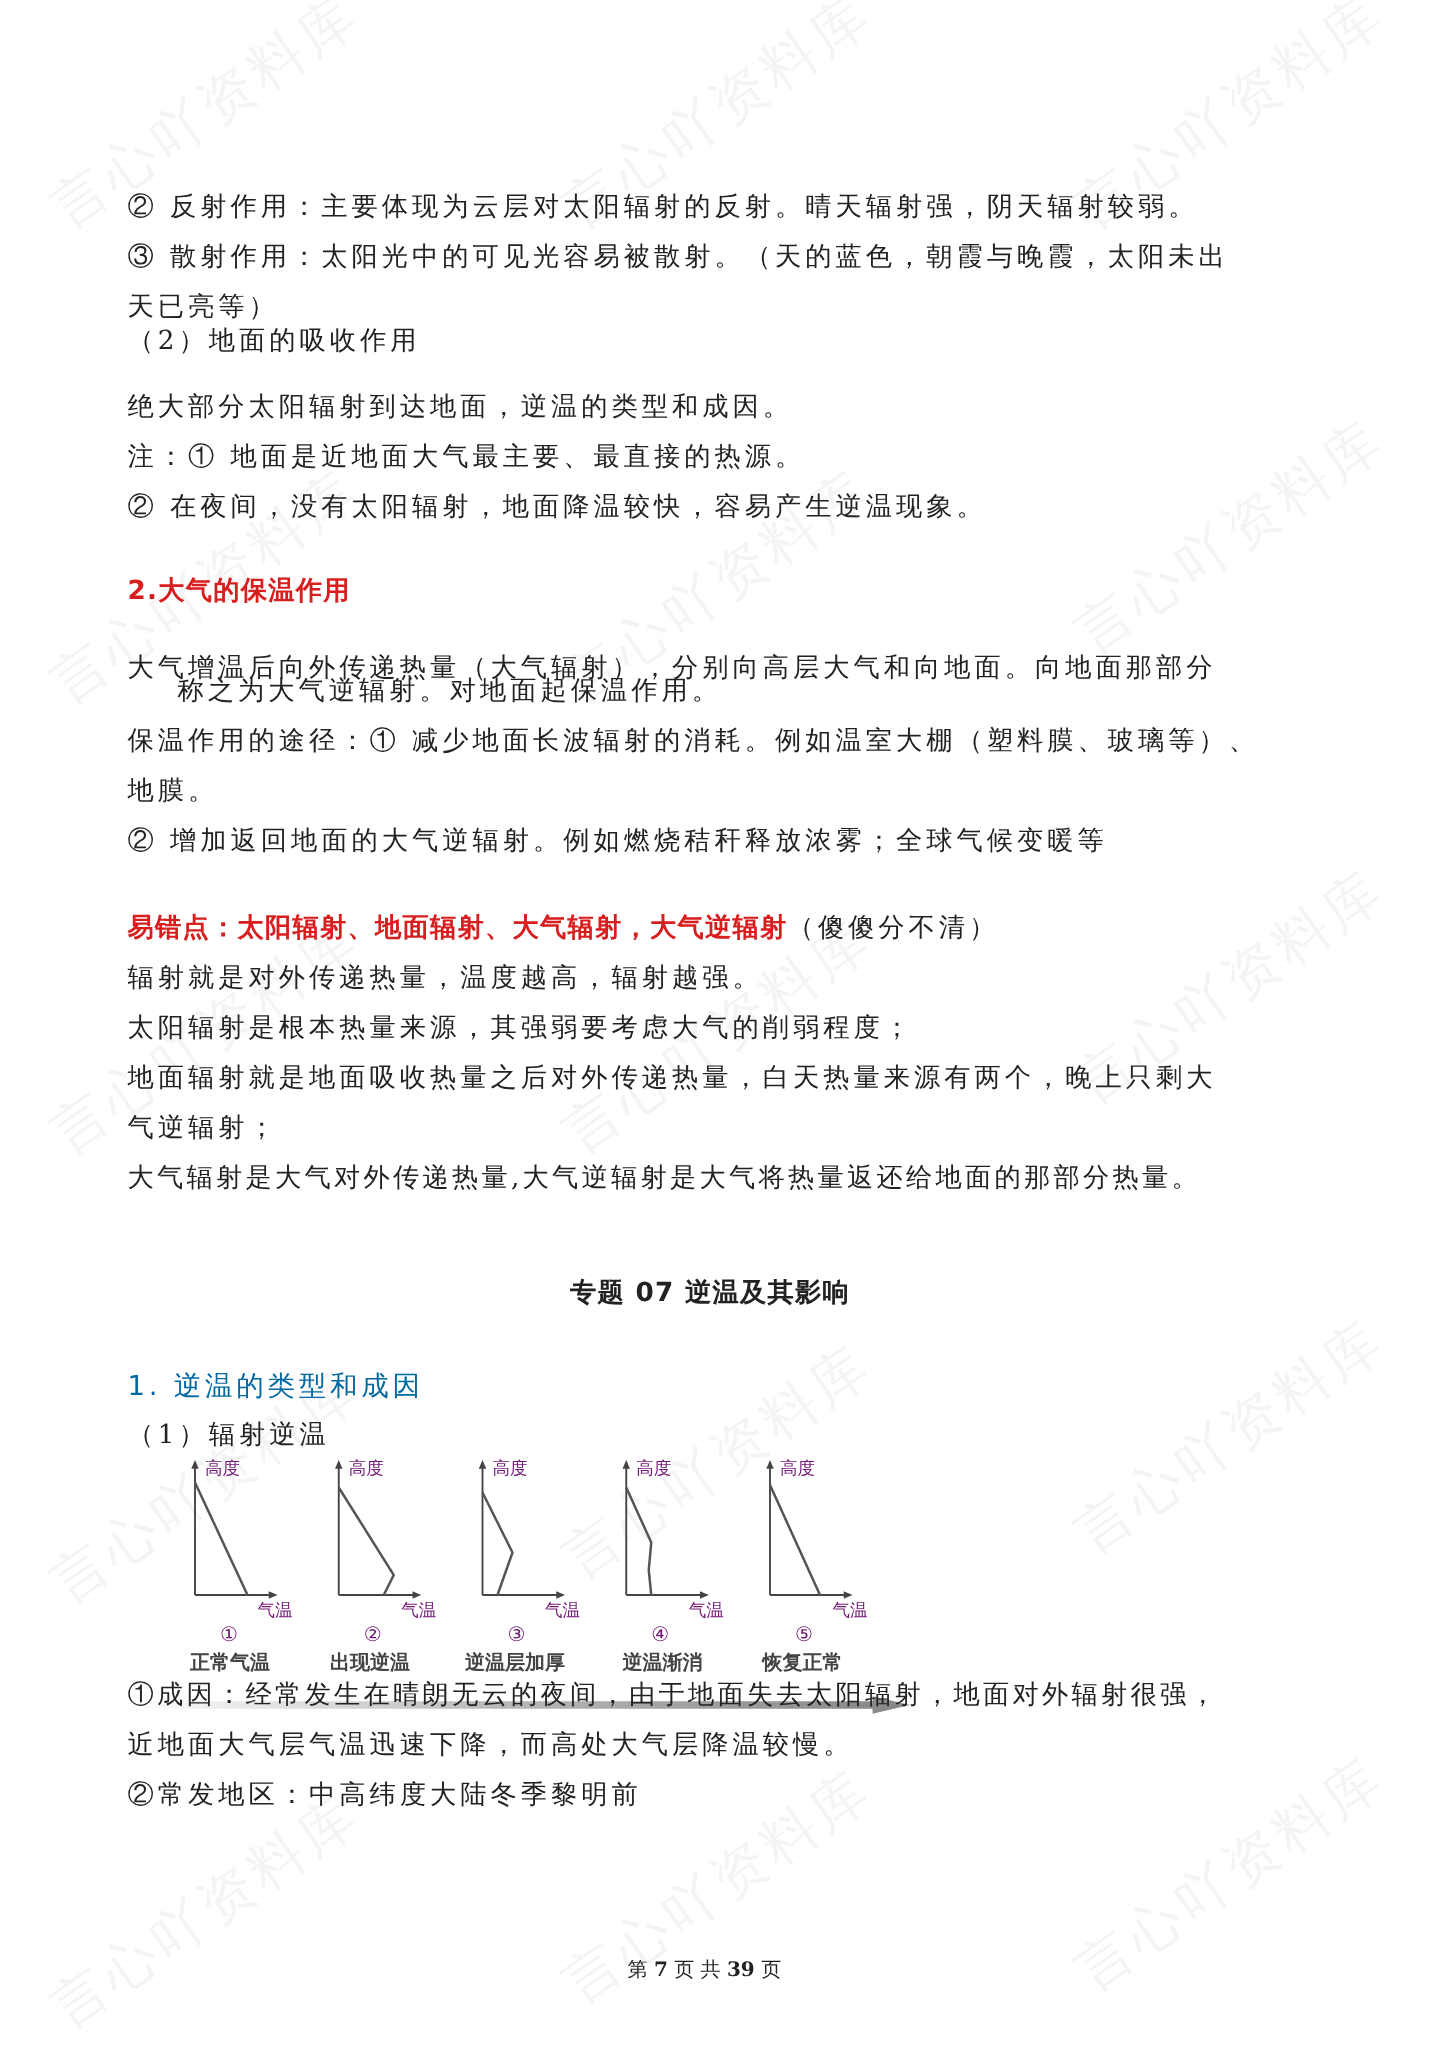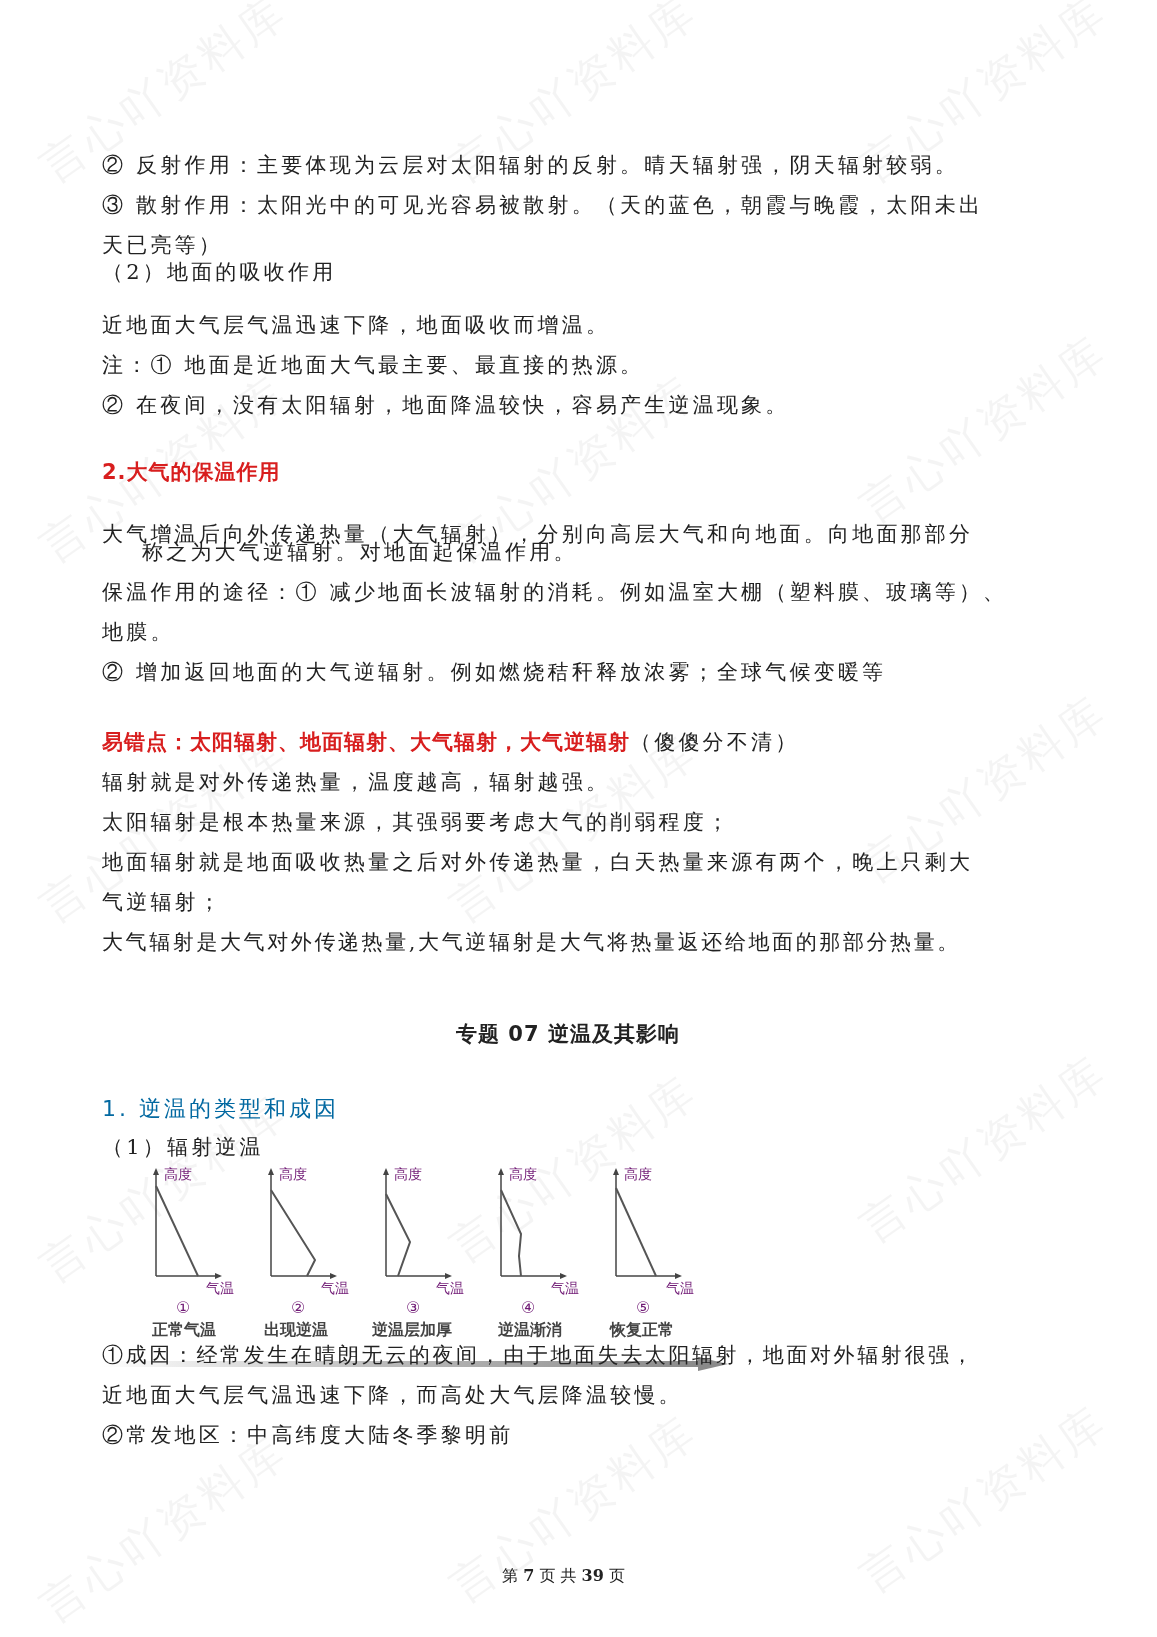--- a/index.html
+++ b/index.html
@@ -41,21 +41,21 @@
 <div class="wm" style="left:430px;top:1140px;">言心吖资料库</div>
 <div class="wm" style="left:840px;top:1120px;">言心吖资料库</div>
 <div class="wm" style="left:20px;top:1500px;">言心吖资料库</div>
 <div class="wm" style="left:430px;top:1480px;">言心吖资料库</div>
 <div class="wm" style="left:840px;top:1470px;">言心吖资料库</div>
 
 <div class="line" style="top:150px;">② 反射作用：主要体现为云层对太阳辐射的反射。晴天辐射强，阴天辐射较弱。</div>
 <div class="line" style="top:190px;">③ 散射作用：太阳光中的可见光容易被散射。（天的蓝色，朝霞与晚霞，太阳未出</div>
 <div class="line" style="top:230px;">天已亮等）</div>
 <div class="line" style="top:257px;">（2）地面的吸收作用</div>
-<div class="line" style="top:310px;">近地面大气层气温迅速下降，地面吸收而增温。</div>
+<div class="line" style="top:310px;">绝大部分太阳辐射到达地面，逆温的类型和成因。</div>
 <div class="line" style="top:350px;">注：① 地面是近地面大气最主要、最直接的热源。</div>
 <div class="line" style="top:390px;">② 在夜间，没有太阳辐射，地面降温较快，容易产生逆温现象。</div>
 
 <div class="line red" style="top:457px;font-size:21px;">2.大气的保温作用</div>
 <div class="line" style="top:519px;text-align:center;">大气增温后向外传递热量（大气辐射），分别向高层大气和向地面。向地面那部分</div>
 <div class="line" style="top:537px;margin-left:40px;">称之为大气逆辐射。对地面起保温作用。</div>
 <div class="line" style="top:577px;">保温作用的途径：① 减少地面长波辐射的消耗。例如温室大棚（塑料膜、玻璃等）、</div>
 <div class="line" style="top:617px;">地膜。</div>
 <div class="line" style="top:657px;">② 增加返回地面的大气逆辐射。例如燃烧秸秆释放浓雾；全球气候变暖等</div>
 

